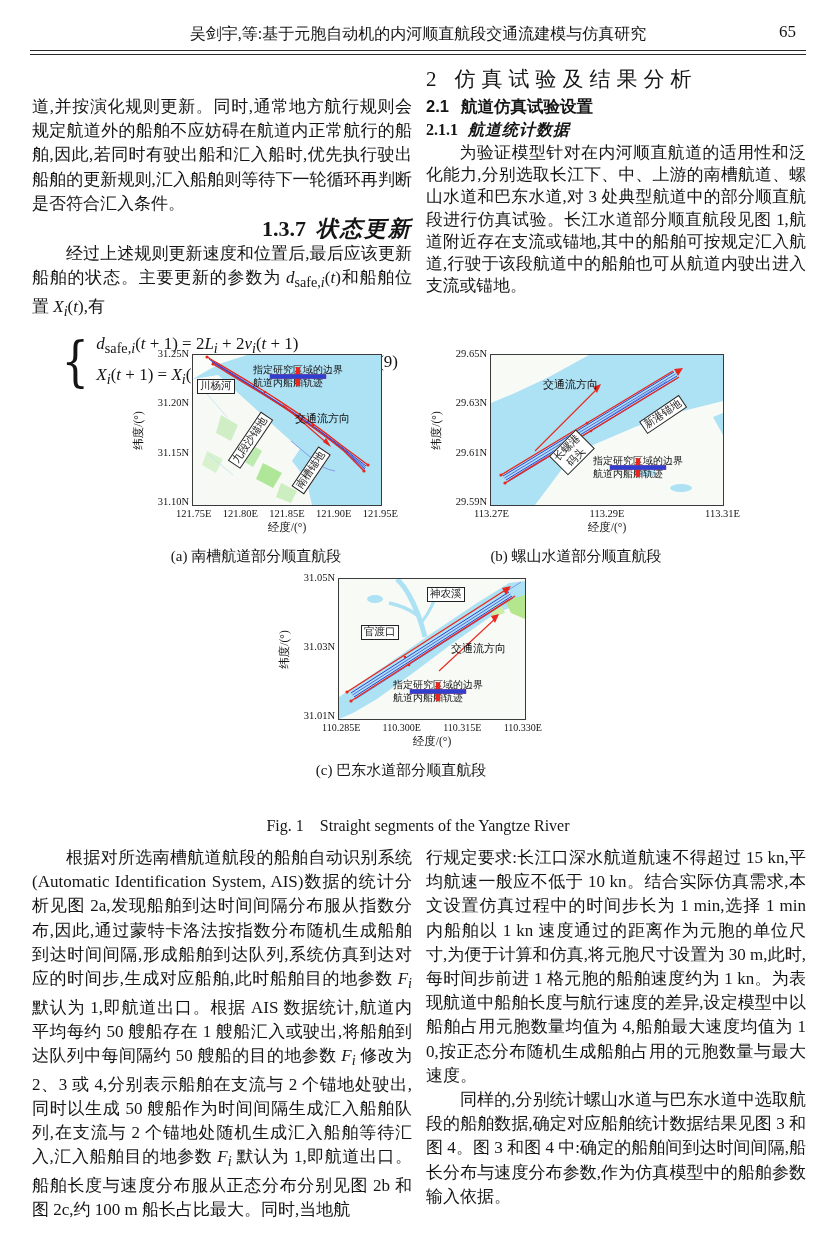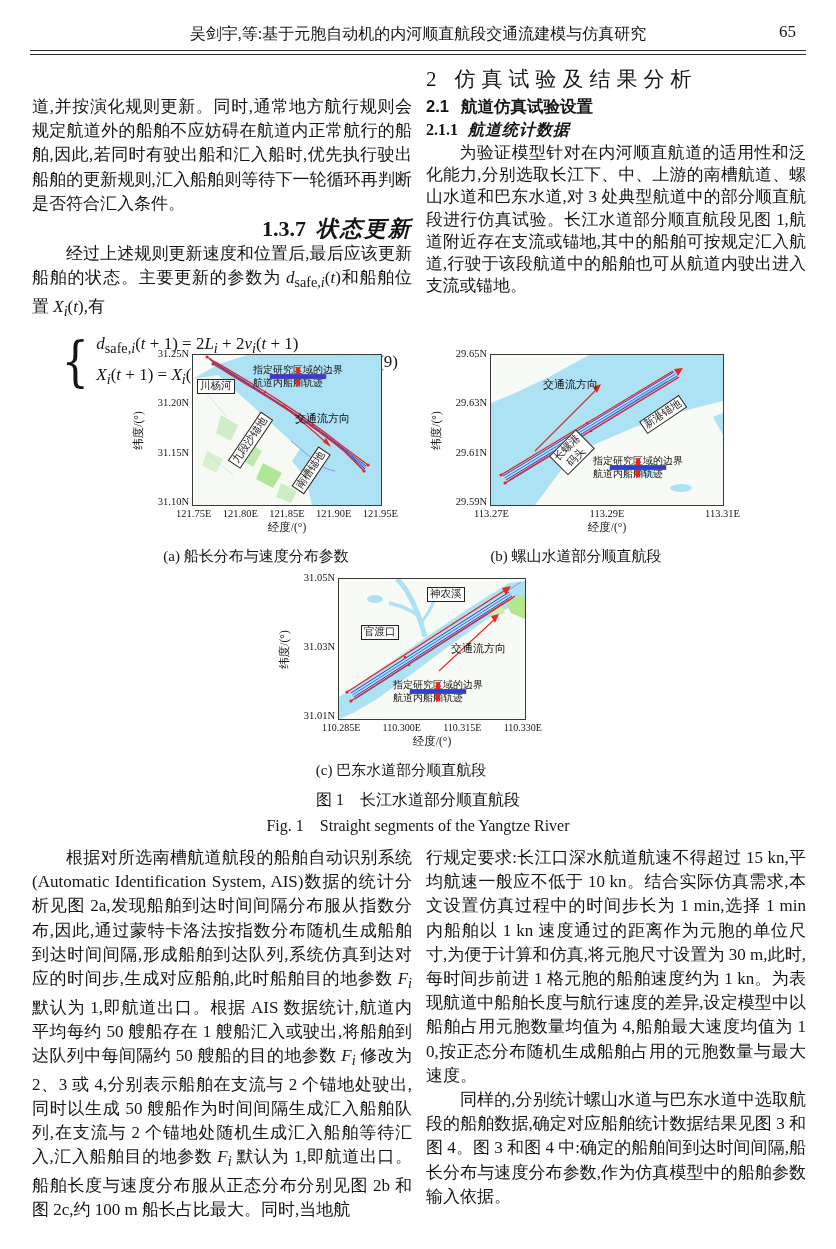--- a/index.html
+++ b/index.html
@@ -152,21 +152,21 @@
       <div class="flow-label" style="left:102px;top:56px;">交通流方向</div>
     </div>
     <div class="fig-xticks">
       <span>121.75E</span>
       <span>121.80E</span>
       <span>121.85E</span>
       <span>121.90E</span>
       <span>121.95E</span>
     </div>
     <div class="fig-xlabel">经度/(°)</div>
-    <div class="fig-caption">(a) 船长分布与速度分布参数</div>
+    <div class="fig-caption">(a) 南槽航道部分顺直航段</div>
   </div>
 
   <div class="fig" style="left:428px;top:354px;">
     <div class="fig-ylabel">
         <span>纬度/(°)</span>
       </div>
     <div class="fig-yticks" style="height:150px;">
       <span style="top:-6px">29.65N</span>
       <span style="top:43px">29.63N</span>
       <span style="top:93px">29.61N</span>
@@ -282,21 +282,20 @@
     <div class="fig-xticks" style="font-size:10px;">
       <span>110.285E</span>
       <span>110.300E</span>
       <span>110.315E</span>
       <span>110.330E</span>
     </div>
     <div class="fig-xlabel">经度/(°)</div>
     <div class="fig-caption">(c) 巴东水道部分顺直航段</div>
   </div>
 
-  <div class="fig1-cap-cn">图 1　长江水道部分顺直航段</div>
   <div class="fig1-cap-en">Fig. 1　Straight segments of the Yangtze River</div>
 
   <div class="col bottom-left">
     <p class="indent">根据对所选南槽航道航段的船舶自动识别系统(Automatic Identification System, AIS)数据的统计分析见图 2a,发现船舶到达时间间隔分布服从指数分布,因此,通过蒙特卡洛法按指数分布随机生成船舶到达时间间隔,形成船舶到达队列,系统仿真到达对应的时间步,生成对应船舶,此时船舶目的地参数 <i>F</i><sub><i>i</i></sub> 默认为 1,即航道出口。根据 AIS 数据统计,航道内平均每约 50 艘船存在 1 艘船汇入或驶出,将船舶到达队列中每间隔约 50 艘船的目的地参数 <i>F</i><sub><i>i</i></sub> 修改为 2、3 或 4,分别表示船舶在支流与 2 个锚地处驶出,同时以生成 50 艘船作为时间间隔生成汇入船舶队列,在支流与 2 个锚地处随机生成汇入船舶等待汇入,汇入船舶目的地参数 <i>F</i><sub><i>i</i></sub> 默认为 1,即航道出口。船舶长度与速度分布服从正态分布分别见图 2b 和图 2c,约 100 m 船长占比最大。同时,当地航</p>
   </div>
   <div class="col bottom-right">
     <p>行规定要求:长江口深水航道航速不得超过 15 kn,平均航速一般应不低于 10 kn。结合实际仿真需求,本文设置仿真过程中的时间步长为 1 min,选择 1 min 内船舶以 1 kn 速度通过的距离作为元胞的单位尺寸,为便于计算和仿真,将元胞尺寸设置为 30 m,此时,每时间步前进 1 格元胞的船舶速度约为 1 kn。为表现航道中船舶长度与航行速度的差异,设定模型中以船舶占用元胞数量均值为 4,船舶最大速度均值为 10,按正态分布随机生成船舶占用的元胞数量与最大速度。</p>
     <p class="indent">同样的,分别统计螺山水道与巴东水道中选取航段的船舶数据,确定对应船舶统计数据结果见图 3 和图 4。图 3 和图 4 中:确定的船舶间到达时间间隔,船长分布与速度分布参数,作为仿真模型中的船舶参数输入依据。</p>
   </div>
 

